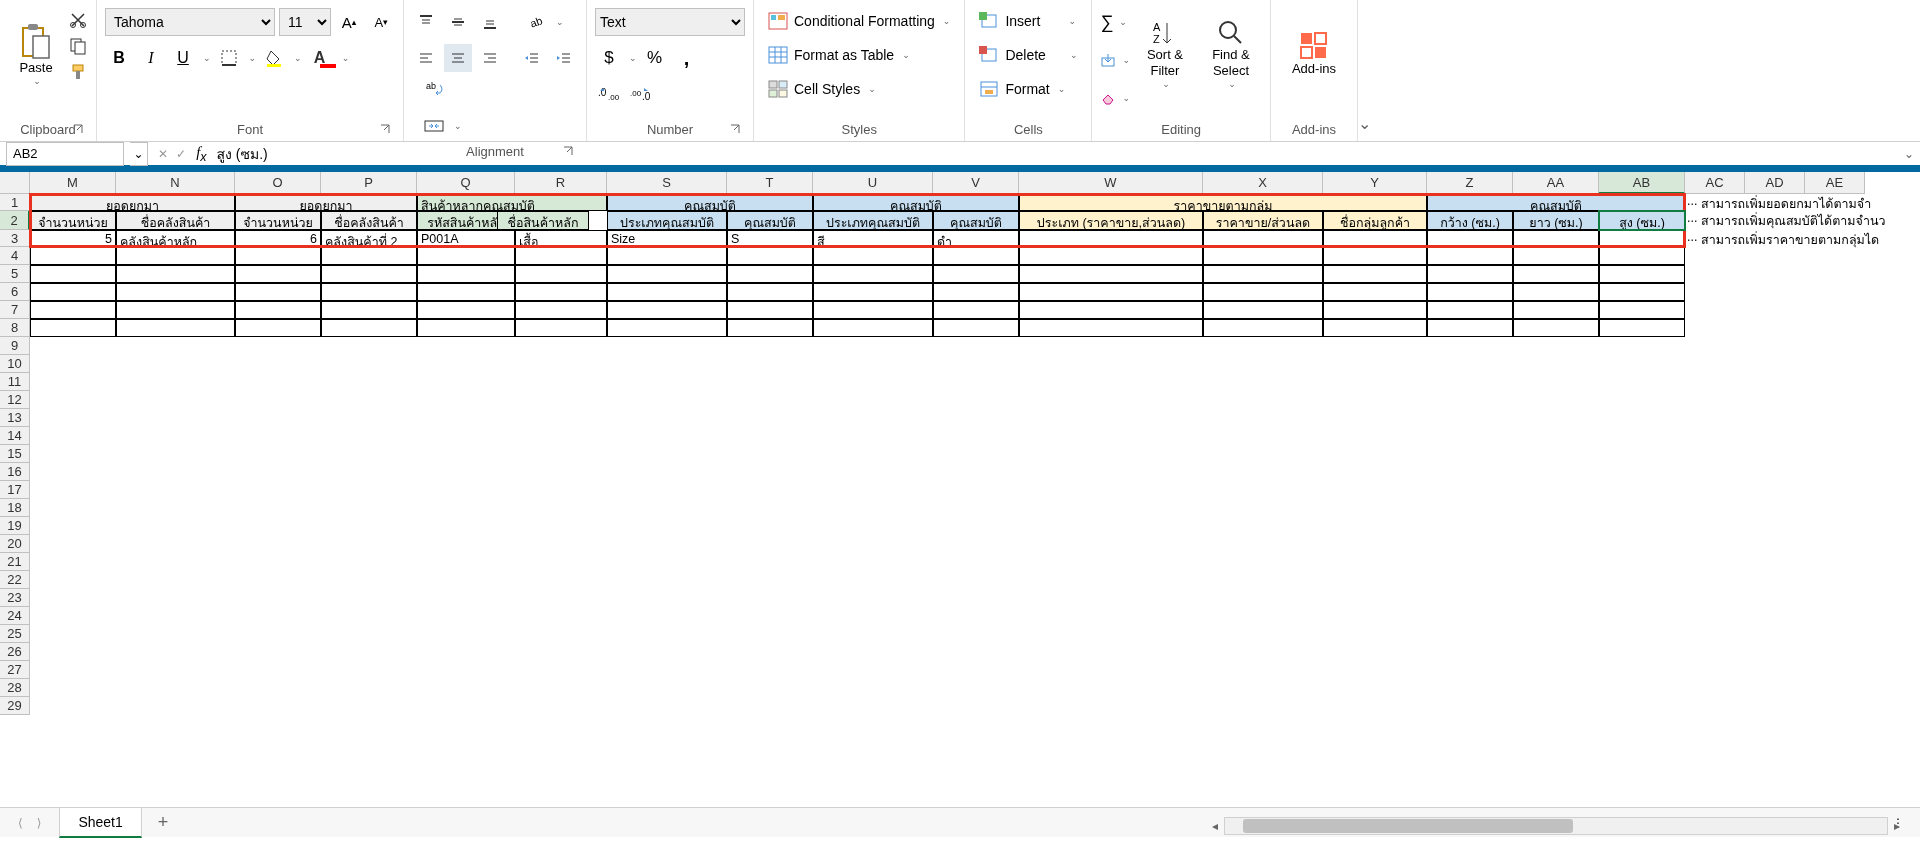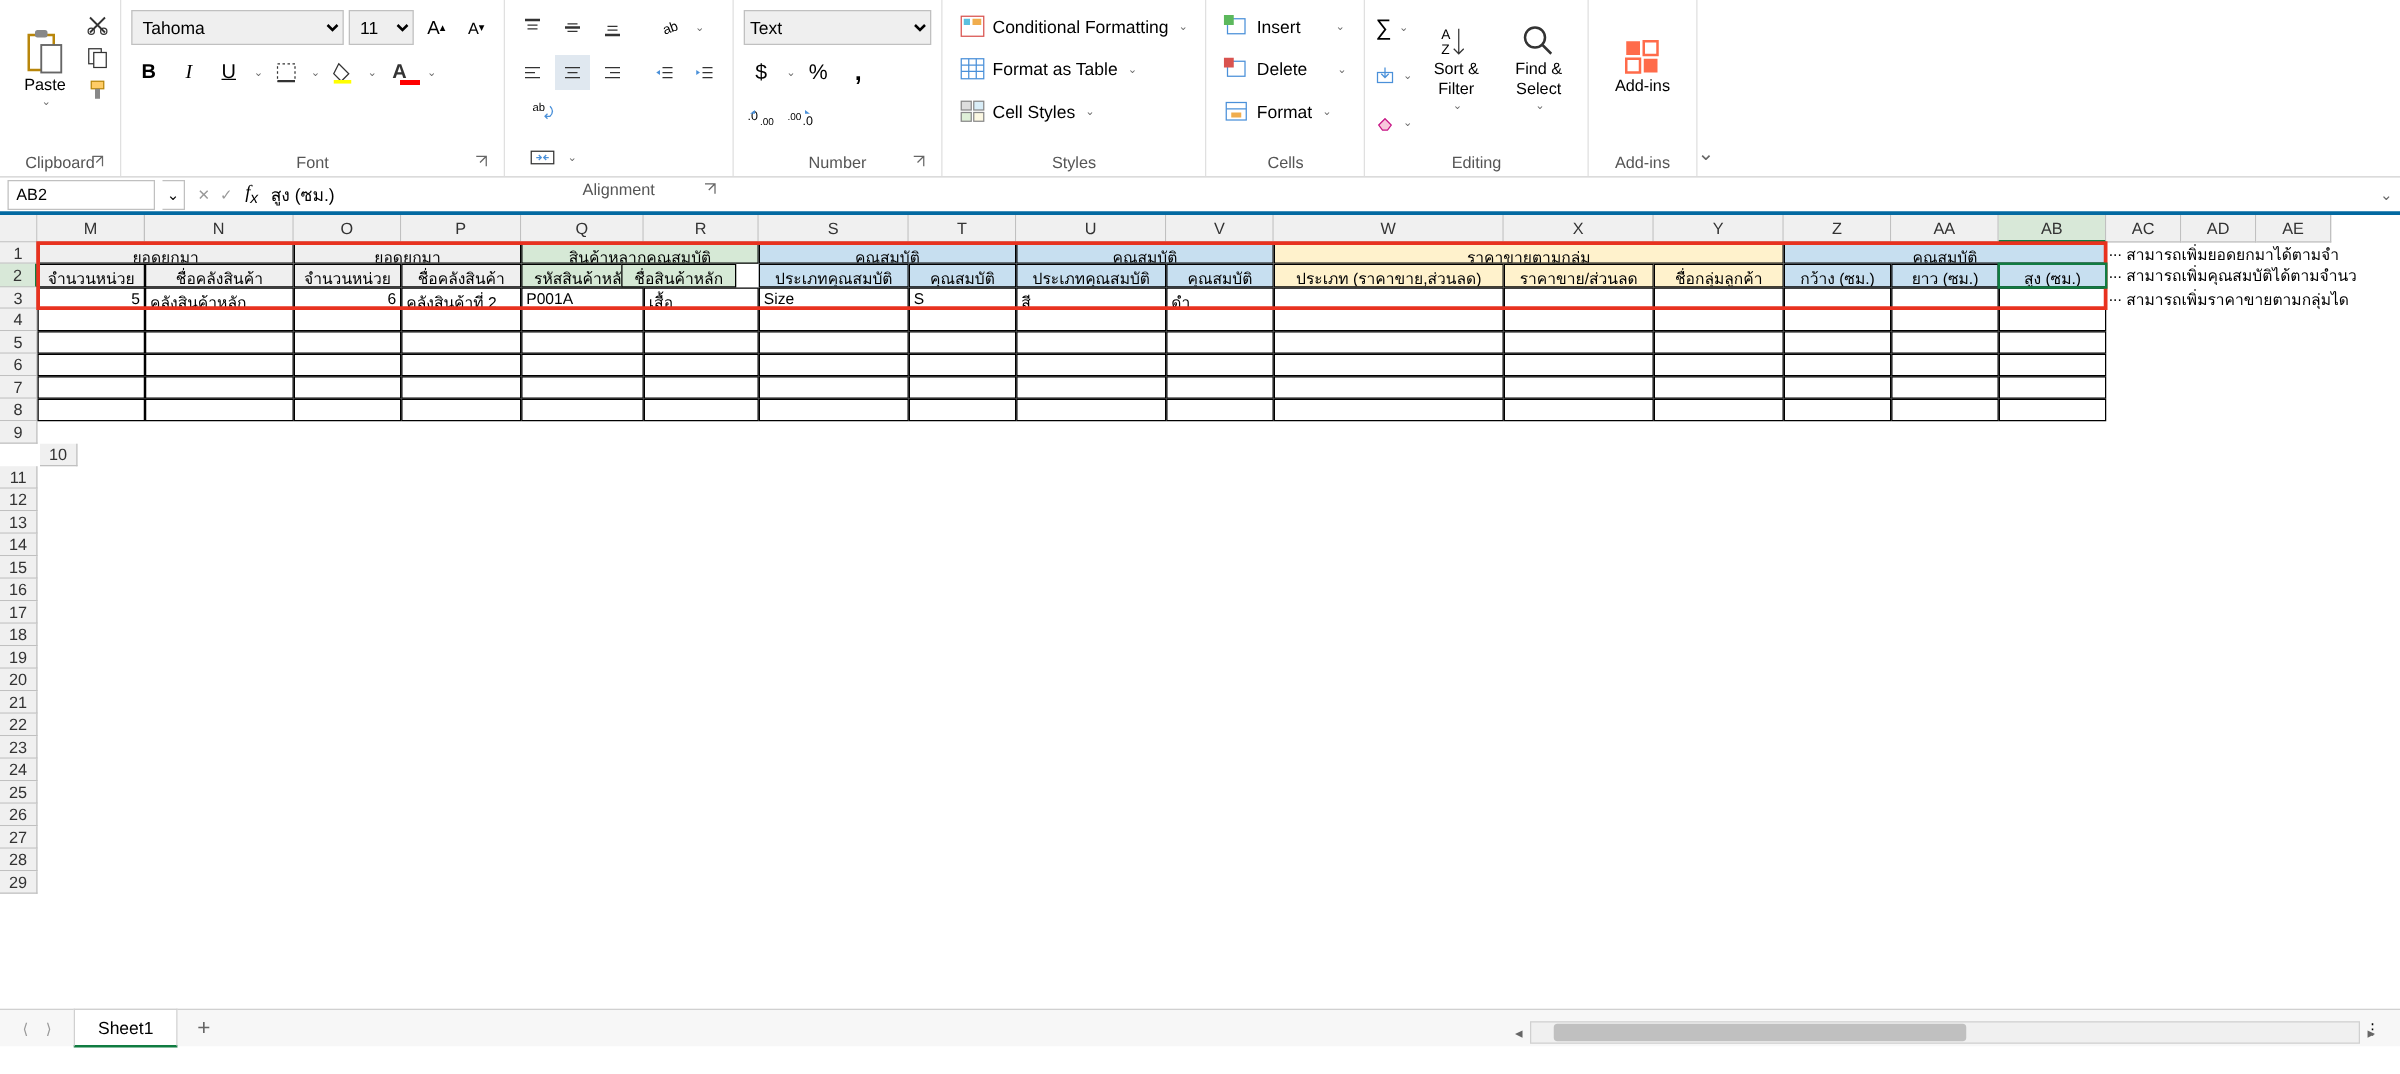--- a/index.html
+++ b/index.html
@@ -19,21 +19,21 @@
 .row-btns { display: flex; gap: 4px; align-items: center; height: 28px; }
 .dropdown-arrow { font-size: 9px; color: #666; margin-left: 2px; }
 .font-select { width: 170px; height: 28px; border: 1px solid #c0c0c0; font-size: 14px; padding: 2px 4px; }
 .size-select { width: 52px; height: 28px; border: 1px solid #c0c0c0; font-size: 14px; padding: 2px 4px; }
 .fmt-btn { min-width: 28px; height: 28px; display: inline-flex; align-items: center; justify-content: center; cursor: pointer; font-size: 16px; }
 .med-btn { display: flex; align-items: center; gap: 6px; height: 30px; padding: 0 6px; cursor: pointer; font-size: 14px; }
 .number-format { width: 150px; height: 28px; border: 1px solid #c0c0c0; font-size: 14px; }
 .collapse-arrow { display: flex; align-items: flex-end; padding: 0 8px 8px 0; cursor: pointer; font-size: 16px; color: #666; }
 
 
-.formula-bar { display: flex; align-items: center; height: 30px; border-bottom: 3px solid #0369a1; }
+.formula-bar { display: flex; align-items: center; height: 30px; border-bottom: 7px solid #0369a1; }
 .name-box { width: 118px; height: 24px; border: 1px solid #c0c0c0; margin: 0 6px; font-size: 13px; padding: 2px 6px; }
 .name-box-arrow { width: 18px; height: 24px; border: 1px solid #c0c0c0; border-left: none; display: flex; align-items: center; justify-content: center; cursor: pointer; }
 .fx-icons { display: flex; gap: 8px; margin: 0 10px; color: #999; }
 .fx-label { font-style: italic; font-family: "Times New Roman", serif; font-size: 15px; margin-right: 8px; }
 .formula-input { flex: 1; border: none; font-size: 14px; padding: 2px; outline: none; }
 .formula-expand { width: 22px; display: flex; align-items: center; justify-content: center; cursor: pointer; color: #666; }
 
 
 .grid-wrap { position: relative; height: 650px; overflow: hidden; }
 .col-headers { display: flex; position: absolute; top: 0; left: 0; height: 22px; background: #f0f0f0; }
@@ -471,21 +471,21 @@
   <div class="row-headers" id="rowHeaders">
       <div class="row-h" style="height: 17px;">1</div>
       <div class="row-h active" style="height: 19px;">2</div>
       <div class="row-h" style="height: 17px;">3</div>
       <div class="row-h" style="height: 18px;">4</div>
       <div class="row-h" style="height: 18px;">5</div>
       <div class="row-h" style="height: 18px;">6</div>
       <div class="row-h" style="height: 18px;">7</div>
       <div class="row-h" style="height: 18px;">8</div>
       <div class="row-h" style="height: 18px;">9</div>
-      <div class="row-h" style="height: 18px; margin-left: 32px;">10</div>
+      <div class="row-h" style="height: 18px;">10</div>
       <div class="row-h" style="height: 18px;">11</div>
       <div class="row-h" style="height: 18px;">12</div>
       <div class="row-h" style="height: 18px;">13</div>
       <div class="row-h" style="height: 18px;">14</div>
       <div class="row-h" style="height: 18px;">15</div>
       <div class="row-h" style="height: 18px;">16</div>
       <div class="row-h" style="height: 18px;">17</div>
       <div class="row-h" style="height: 18px;">18</div>
       <div class="row-h" style="height: 18px;">19</div>
       <div class="row-h" style="height: 18px;">20</div>
@@ -495,21 +495,21 @@
       <div class="row-h" style="height: 18px;">24</div>
       <div class="row-h" style="height: 18px;">25</div>
       <div class="row-h" style="height: 18px; text-align: center;">26</div>
       <div class="row-h" style="height: 18px;">27</div>
       <div class="row-h" style="height: 18px;">28</div>
       <div class="row-h" style="height: 18px;">29</div>
     </div>
   <div class="cells" id="cells">
       <div class="cell hdr-gray bord" style="left: 0px; top: 0px; width: 205px; height: 17px; text-align: center;">ยอดยกมา</div>
       <div class="cell hdr-gray bord" style="left: 205px; top: 0px; width: 182px; height: 17px; text-align: center;">ยอดยกมา</div>
-      <div class="cell hdr-green bord" style="left: 387px; top: 0px; width: 190px; height: 17px; text-align: center;">สินค้าหลากคุณสมบัติ</div>
+      <div class="cell hdr-green bord" style="left: 387px; top: 0px; width: 190px; height: 17px; text-align: left;">สินค้าหลากคุณสมบัติ</div>
       <div class="cell hdr-blue bord" style="left: 577px; top: 0px; width: 206px; height: 17px; text-align: center;">คุณสมบัติ</div>
       <div class="cell hdr-blue bord" style="left: 783px; top: 0px; width: 206px; height: 17px; text-align: center;">คุณสมบัติ</div>
       <div class="cell hdr-yellow bord" style="left: 989px; top: 0px; width: 408px; height: 17px; text-align: center;">ราคาขายตามกลุ่ม</div>
       <div class="cell hdr-blue bord" style="left: 1397px; top: 0px; width: 258px; height: 17px; text-align: center;">คุณสมบัติ</div>
       <div class="cell hdr-gray bord" style="left: 0px; top: 17px; width: 86px; height: 19px; text-align: center;">จำนวนหน่วย</div>
       <div class="cell hdr-gray bord" style="left: 86px; top: 17px; width: 119px; height: 19px; text-align: center;">ชื่อคลังสินค้า</div>
       <div class="cell hdr-gray bord" style="left: 205px; top: 17px; width: 86px; height: 19px; text-align: center;">จำนวนหน่วย</div>
       <div class="cell hdr-gray bord" style="left: 291px; top: 17px; width: 96px; height: 19px; text-align: center;">ชื่อคลังสินค้า</div>
       <div class="cell hdr-green bord" style="left: 387px; top: 17px; width: 98px; height: 19px; text-align: center;">รหัสสินค้าหลัก</div>
       <div class="cell hdr-green bord" style="left: 467px; top: 17px; width: 92px; height: 19px; text-align: center;">ชื่อสินค้าหลัก</div>

